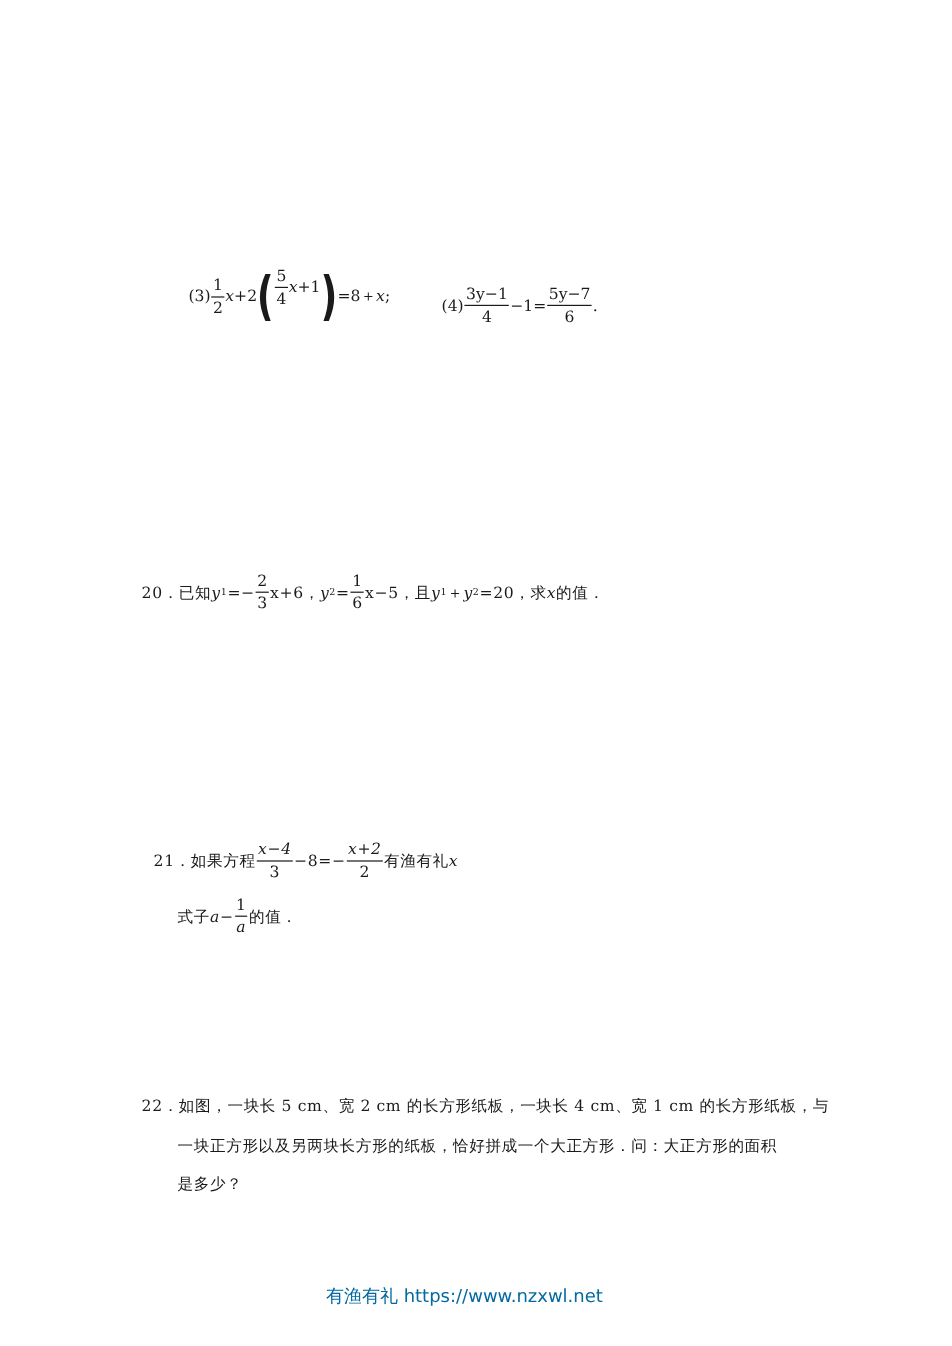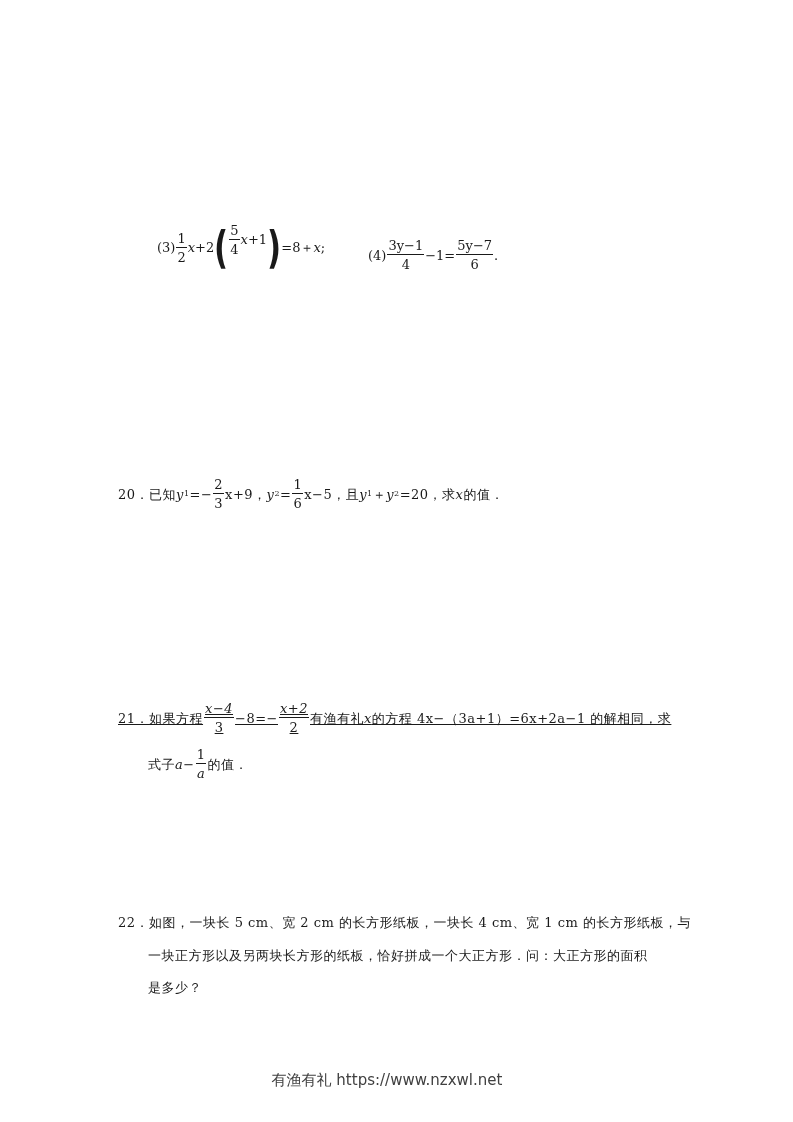--- a/index.html
+++ b/index.html
@@ -9,21 +9,21 @@
     font-family: "DejaVu Serif", "Liberation Serif", serif;
     font-size: 13px;
   }
   .line { position: absolute; white-space: nowrap; display: flex; align-items: center; line-height: 1; }
   .it { font-style: italic; }
   .frac { display: inline-flex; flex-direction: column; align-items: center; vertical-align: middle; margin: 0 1px; }
   .frac .num { padding: 0 1px 2px 1px; border-bottom: 1px solid #1a1a1a; line-height: 1; }
   .frac .den { padding-top: 3px; line-height: 1; }
   .sub { font-size: 8px; vertical-align: -3px; }
   .bigparen { font-size: 44px; font-weight: bold; line-height: 0.8; transform: scaleX(0.7); display: inline-block; margin: 0 -3px; font-family: "DejaVu Sans", sans-serif; }
-  .footer { position: absolute; left: 0; width: 774px; top: 1071px; text-align: center; font-family: "DejaVu Sans", "Liberation Sans", sans-serif; font-size: 15px; color: #404040; }
+  .footer { position: absolute; left: 0; width: 774px; top: 1071px; text-align: center; font-family: "DejaVu Sans", "Liberation Sans", sans-serif; font-size: 15px; color: #0369a1; }
   .cn { letter-spacing: 0.5px; }
 </style>
 </head>
 <body>
 
 <div class="line" style="left:157px; top:230px;">
   <span>(3)</span>
   <span class="frac">
     <span class="num">1</span>
     <span class="den">2</span>
@@ -60,54 +60,53 @@
 <div class="line cn" style="left:118px; top:478px;">
   <span>20．</span>
   <span>已知 </span>
   <span class="it">y</span>
     <span class="sub">1</span>
   <span>=−</span>
   <span class="frac">
     <span class="num">2</span>
     <span class="den">3</span>
   </span>
-  <span>x+9，</span>
+  <span>x+6，</span>
   <span class="it">y</span>
     <span class="sub">2</span>
   <span>=</span>
   <span class="frac">
     <span class="num">1</span>
     <span class="den">6</span>
   </span>
   <span>x−5，且 </span>
   <span class="it">y</span>
     <span class="sub">1</span>
   <span>＋</span>
   <span class="it">y</span>
     <span class="sub">2</span>
   <span>=20，求 </span>
   <span class="it">x</span>
   <span> 的值．</span>
 </div>
 
-<div class="line cn" style="left:118px; top:702px;text-decoration:underline;">
+<div class="line cn" style="left:128px; top:702px;">
   <span>21．</span>
   <span>如果方程</span>
   <span class="frac">
     <span class="num it">x−4</span>
     <span class="den">3</span>
   </span>
   <span>−8=−</span>
   <span class="frac">
     <span class="num it">x+2</span>
     <span class="den">2</span>
   </span>
   <span>有渔有礼 </span>
   <span class="it">x</span>
-  <span> 的方程 4x−（3a+1）=6x+2a−1 的解相同，求</span>
 </div>
 
 <div class="line cn" style="left:148px; top:748px;">
   <span>式子 </span>
   <span class="it">a</span>
   <span>−</span>
   <span class="frac">
     <span class="num">1</span>
     <span class="den it">a</span>
   </span>

